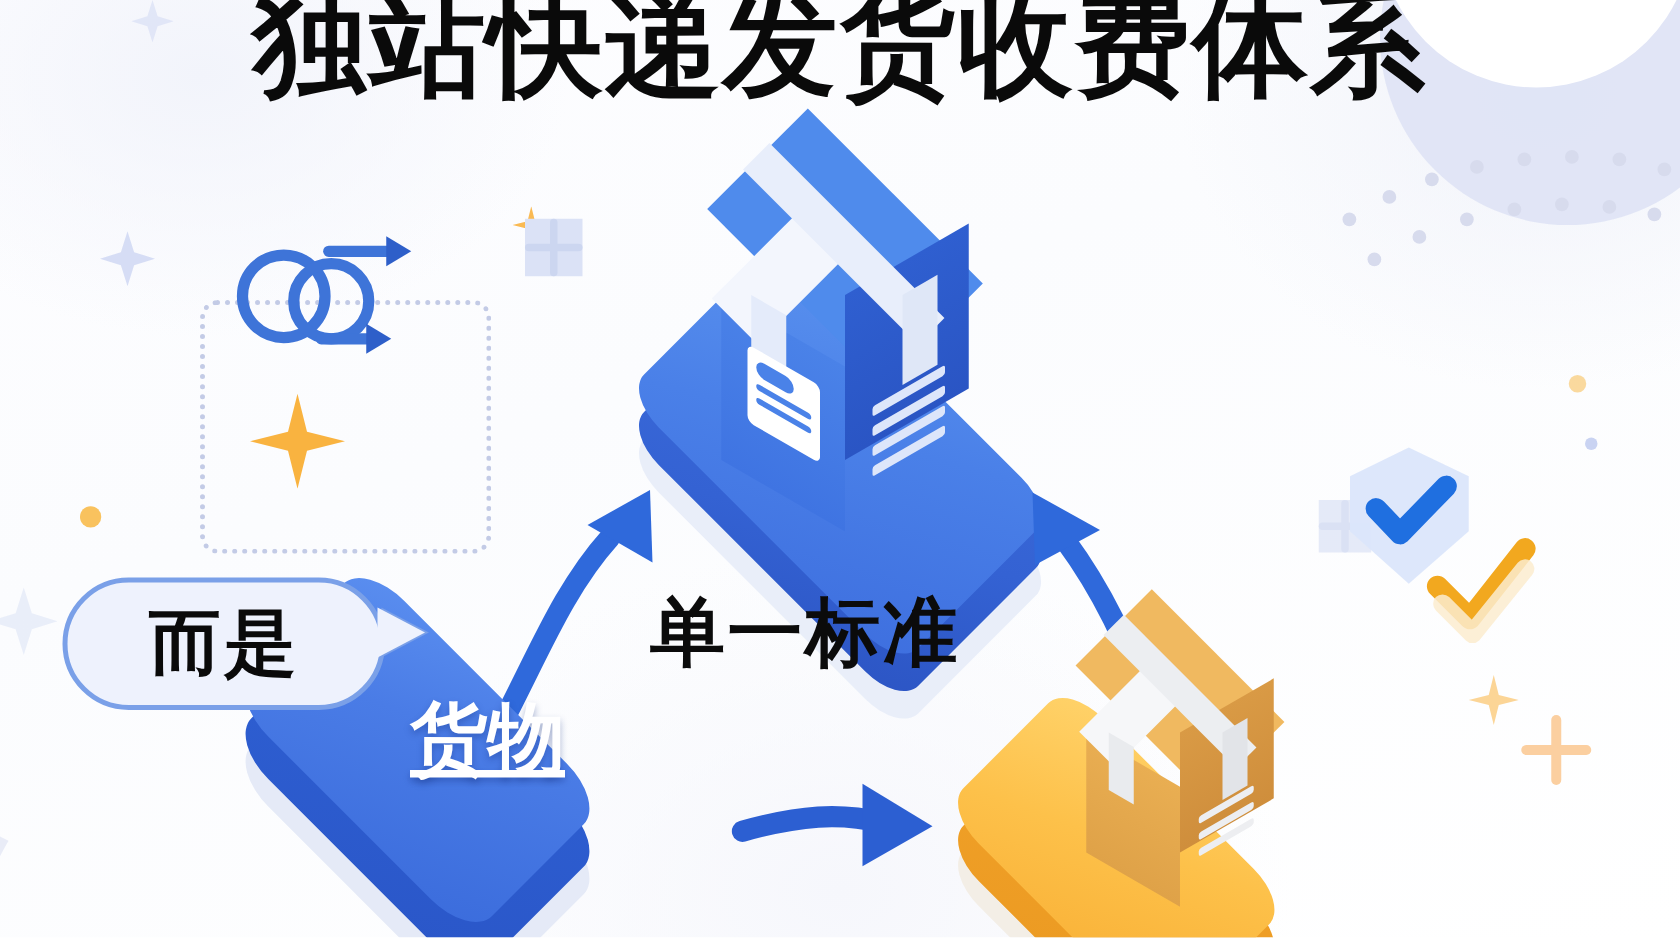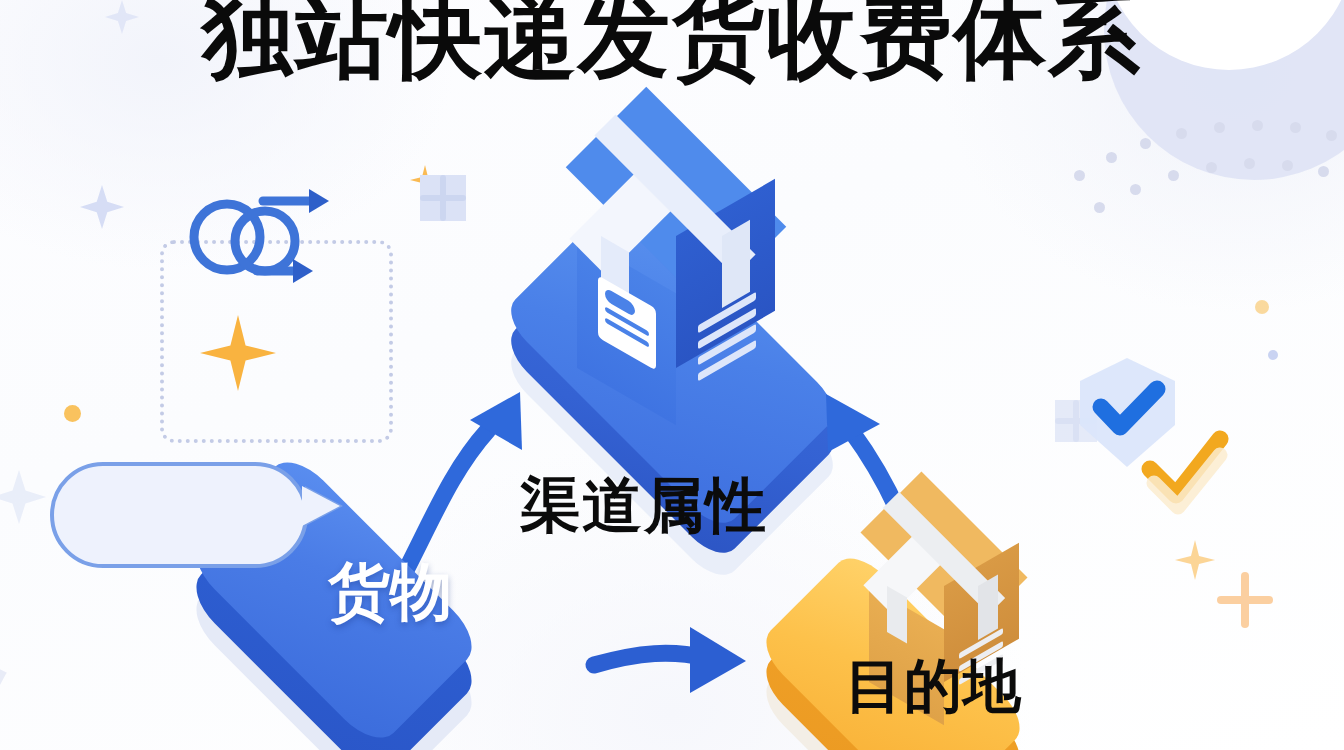--- a/index.html
+++ b/index.html
@@ -190,21 +190,21 @@
     background:#e5eaf7;transform:rotate(45deg) scale(1,0.565);transform-origin:50% 50%;margin-top:-56px;
   }
   .cb-face{
     position:absolute;left:46px;top:0;width:272px;height:272px;border-radius:44px;
     background:linear-gradient(140deg,#5b8ff0 0%,#4a7ce6 40%,#3b6cdc 100%);
     transform:rotate(45deg) scale(1,0.565);transform-origin:50% 50%;margin-top:-56px;
   }
   .cb-text{
     position:absolute;left:270px;top:560px;width:240px;
     font-size:62px;line-height:1.02;font-weight:900;color:#ffffff;
-    text-shadow:0 3px 6px rgba(20,50,130,.35);text-align:center;
+    text-shadow:0 3px 6px rgba(20,50,130,.35);text-align:center;text-decoration:underline;
   }
 
   
   .card-orange{position:absolute;left:728px;top:612px;width:420px;height:210px;}
   .co-side{
     position:absolute;left:40px;top:30px;width:250px;height:250px;border-radius:40px;
     background:linear-gradient(135deg,#f2a32a 0%,#ea9820 100%);
     transform:rotate(45deg) scale(1,0.565);transform-origin:50% 50%;margin-top:-52px;
   }
   .co-shadow{
@@ -419,22 +419,22 @@
     <div class="orb-b"></div>
     <div class="orb-l"></div>
     <div class="orb-r"></div>
     <div class="op-lines">
       <i style="top:0"></i>
         <i style="top:13px"></i>
         <i style="top:26px"></i>
     </div>
   </div>
 
-  <div class="co-text">目的地</div>
-
-  <div class="mid-label">渠道属性</div>
+
+  <div class="mid-label">单一标准</div>
 
 
   <div class="bubble bubble-left">
     <span class="tail"></span>
+    <span>而是</span>
   </div>
 
 </div>
 
 </body></html>

